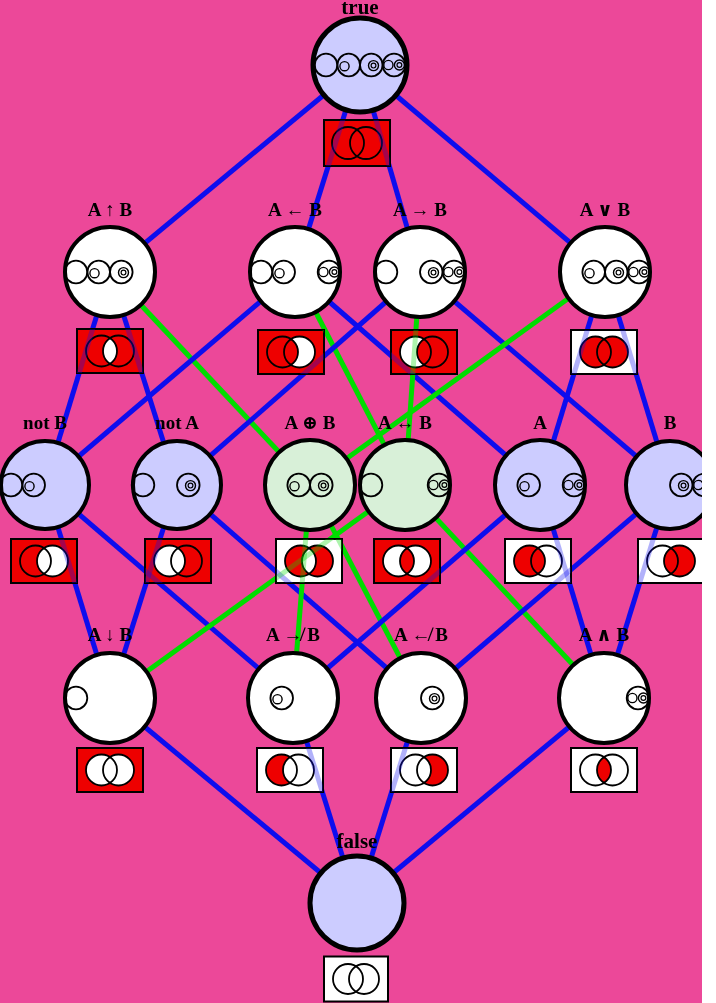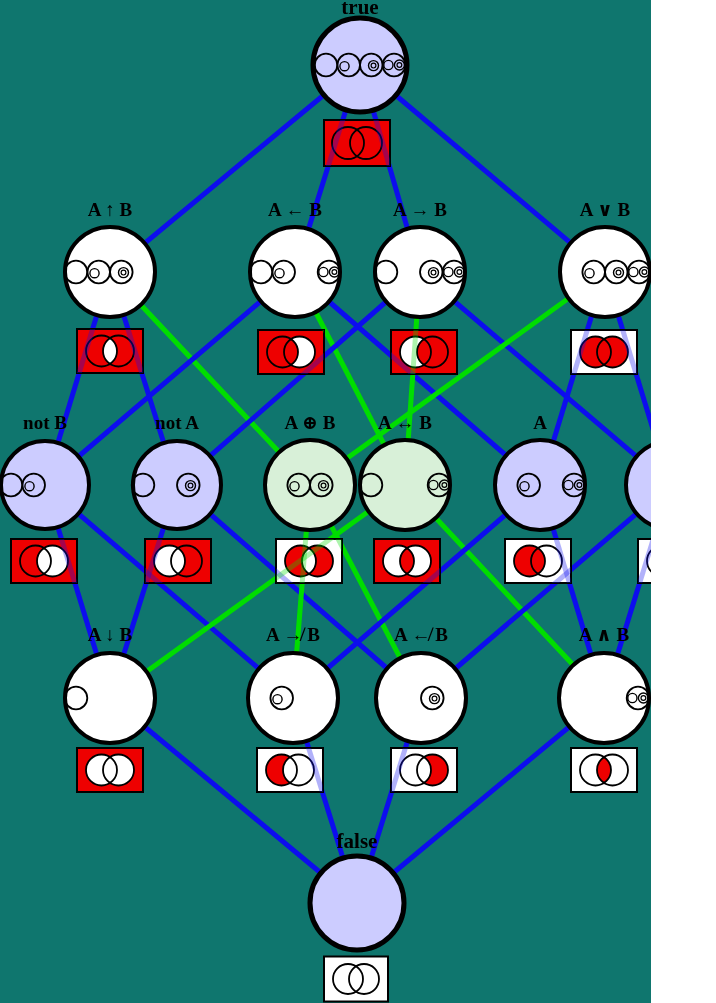--- a/index.html
+++ b/index.html
@@ -1,16 +1,16 @@
 <!DOCTYPE html>
 <html><head>
 <meta charset="utf-8">
 <style>
   html,body{margin:0;padding:0;background:#ffffff;}
-  .stage{position:relative;width:651px;height:1003px;background:#0f766e;overflow:hidden;}
+  .stage{position:relative;width:702px;height:1003px;background:#ec4899;overflow:hidden;}
   svg{display:block;}
   text{font-family:"Liberation Serif","DejaVu Serif","DejaVu Sans",serif;font-weight:bold;fill:#000;}
 </style>
 </head>
 <body>
 
 <div class="stage">
   <svg id="diagram" xmlns="http://www.w3.org/2000/svg" width="716" height="1003" viewBox="0 0 716 1003">
       <defs>
         <clipPath id="lens-true">

